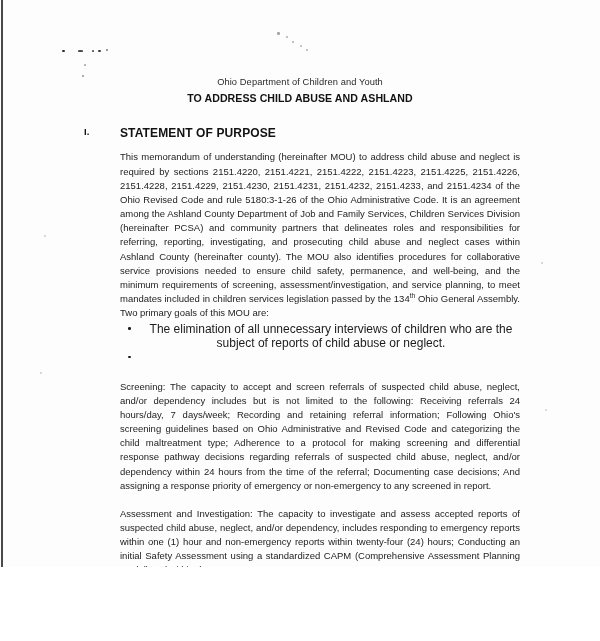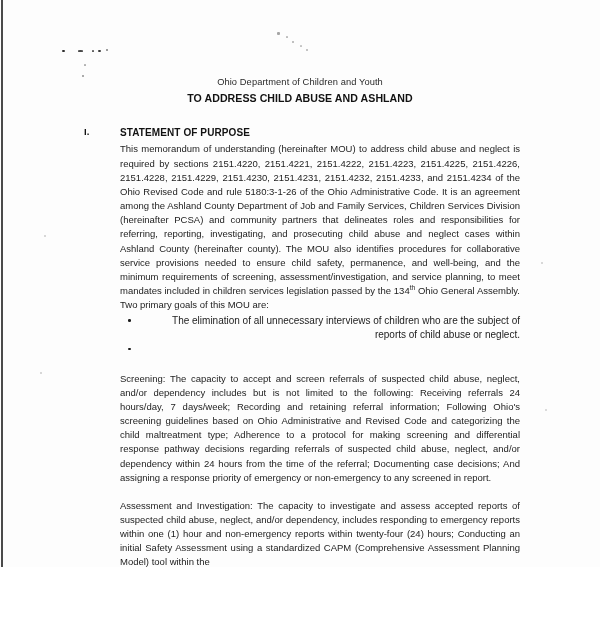--- a/index.html
+++ b/index.html
@@ -78,26 +78,26 @@
   .section-numeral {
     position: absolute;
     left: 84px;
     top: 0;
     font-size: 9.6px;
     font-weight: bold;
     color: #121212;
   }
 
   .section-heading {
-    font-size: 10px;
+    font-size: 12px;
     font-weight: bold;
     letter-spacing: 0.01em;
     color: #121212;
     line-height: 14px;
-    margin-bottom: 2px;
+    margin-bottom: 10px;
   }
 
   .body-col {
     padding-left: 120px;
     padding-right: 80px;
   }
 
   p.para {
     margin: 0;
     font-size: 9.5px;
@@ -120,23 +120,23 @@
   
   ul.bullets {
     margin: 2px 0 0 0;
     padding: 0;
     list-style: none;
   }
 
   ul.bullets li {
     position: relative;
     padding-left: 22px;
-    font-size: 10px;
+    font-size: 12px;
     line-height: 14.15px;
-    text-align: right;
+    text-align: center;
     color: #1c1c1c;
     margin-bottom: 0;
   }
 
   ul.bullets li .dot {
     position: absolute;
     left: 8px;
     top: 5.2px;
     width: 2.6px;
     height: 2.6px;

